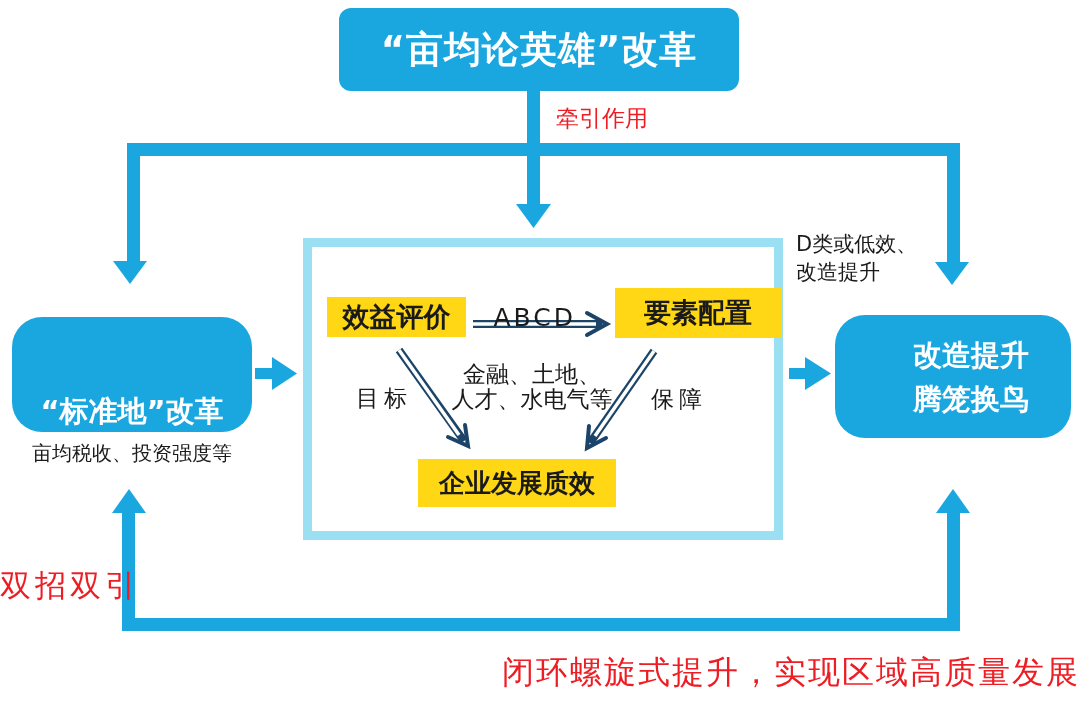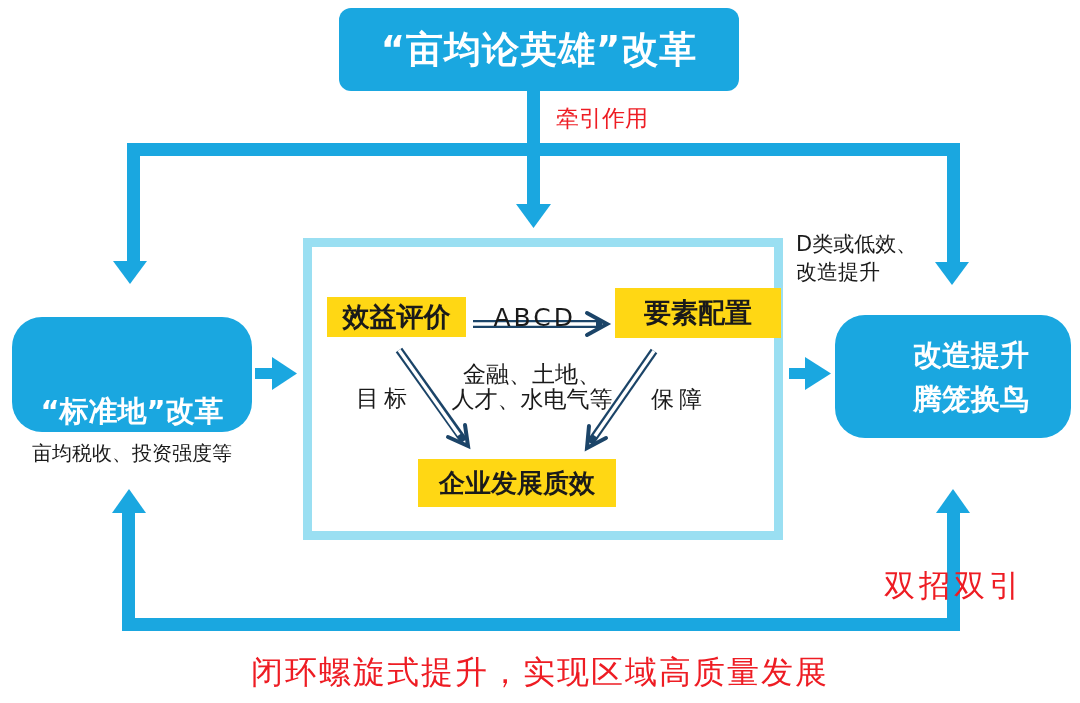--- a/index.html
+++ b/index.html
@@ -65,22 +65,22 @@
   .red-lbl { color: var(--red, #EE1C23); }
 
   .traction-lbl  { left: 556px; top: 103px; font-size: 23px; }
   .left-note     { left: 8px;   top: 440px; width: 248px; font-size: 20px; text-align: center; }
   .right-note    { left: 796px; top: 230px; font-size: 21px; line-height: 28px; text-align: left; }
   .abcd-lbl      { left: 490px; top: 303px; width: 86px; text-align: right; font-size: 25px; letter-spacing: 3px; }
   .goal-lbl      { left: 356px; top: 383px; font-size: 23px; letter-spacing: 5px; }
   .resources-lbl { left: 420px; top: 362px; width: 224px; font-size: 23px; line-height: 25px; text-align: center; }
   .guarantee-lbl { left: 651px; top: 384px; font-size: 23px; letter-spacing: 5px; text-align: right; }
 
-  .double-recruit { left: 0; top: 565px; width: 1024px; text-align: right; font-size: 31px; letter-spacing: 4px; }
-  .slogan         { left: 0; top: 651px; width: 1080px; text-align: center; font-size: 32px; letter-spacing: 2px; }
+  .double-recruit { left: 0; top: 565px; width: 1024px; text-align: left; font-size: 31px; letter-spacing: 4px; }
+  .slogan         { left: 0; top: 651px; width: 1080px; text-align: right; font-size: 32px; letter-spacing: 2px; }
 </style>
 </head>
 <body>
 
 <div class="stage">
 
   <div class="panel"></div>
 
   <svg class="connectors" viewBox="0 0 1080 703">
 

